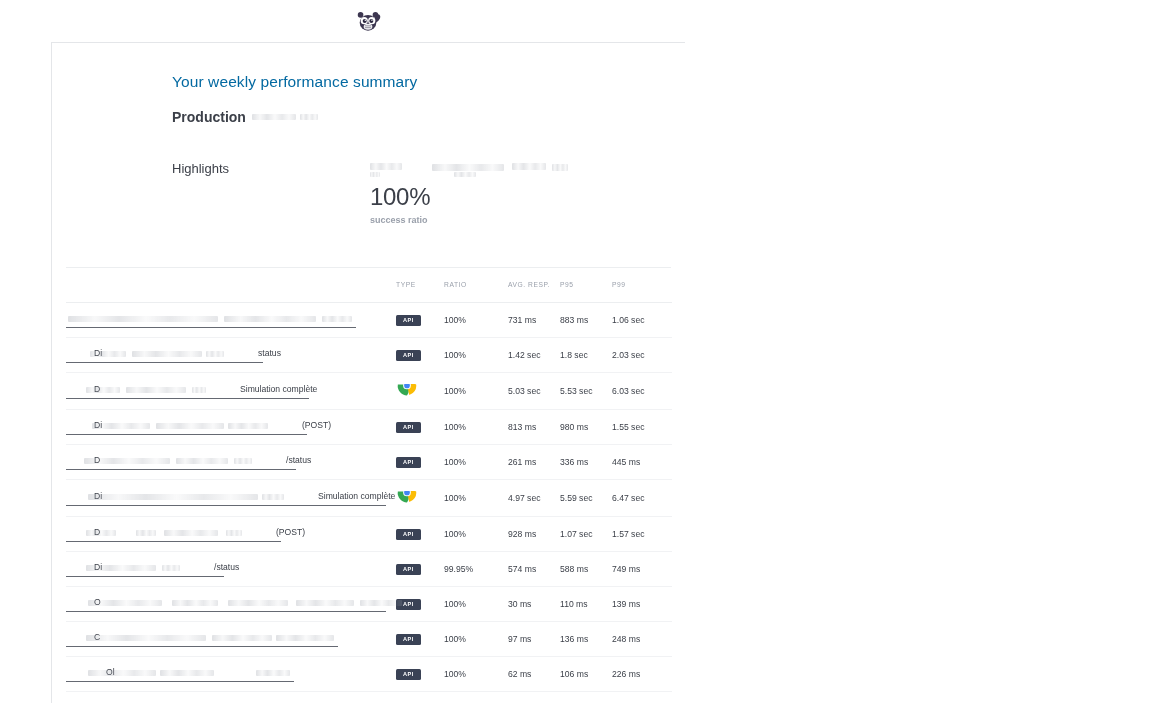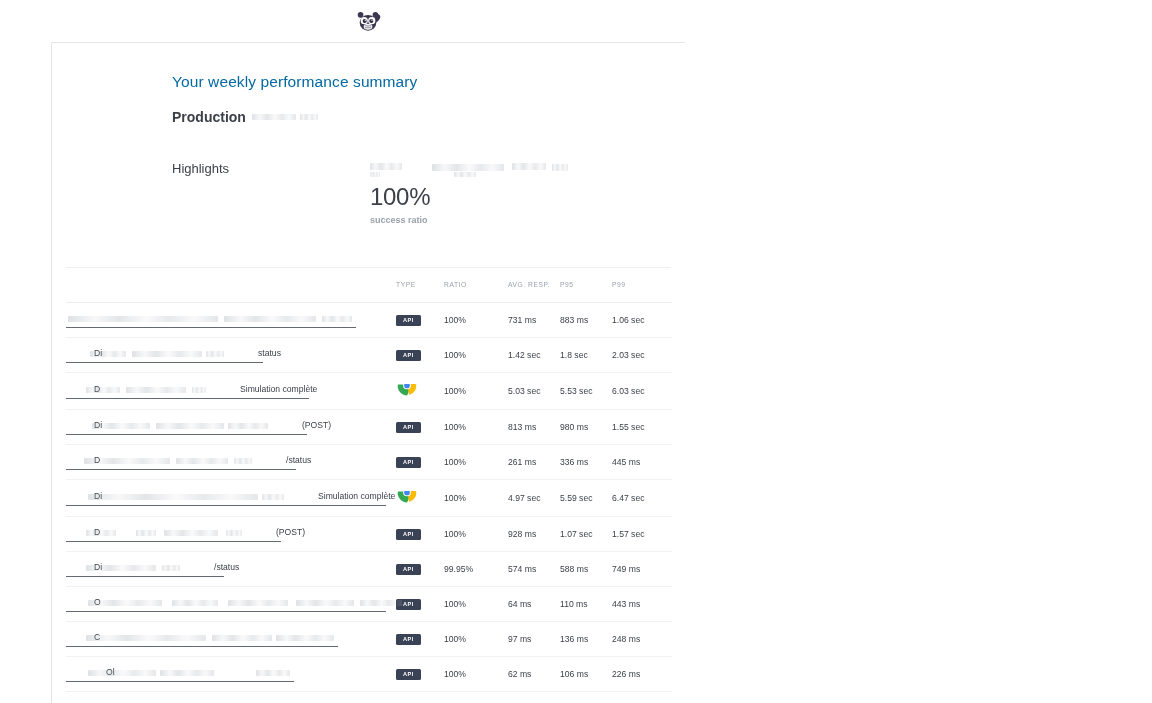--- a/index.html
+++ b/index.html
@@ -343,23 +343,23 @@
                   <span class="red" style="left: 22px; top: 2px; width: 74px; height: 6px;"></span>
                   <span class="red" style="left: 106px; top: 2px; width: 46px; height: 6px;"></span>
                   <span class="red" style="left: 162px; top: 2px; width: 60px; height: 6px;"></span>
                   <span class="red" style="left: 230px; top: 2px; width: 58px; height: 6px;"></span>
                   <span class="red" style="left: 294px; top: 2px; width: 42px; height: 6px;"></span>
                   <span class="name-underline" style="width: 320px;"></span>
                 </a>
               </td>
               <td><span class="badge-api">API</span></td>
               <td>100%</td>
-              <td>64 ms</td>
+              <td>30 ms</td>
               <td>110 ms</td>
-              <td>443 ms</td>
+              <td>139 ms</td>
             </tr>
             <tr>
               <td>
                 <a class="name-cell" href="#" style="display: block; text-decoration: none;">
                   <span class="frag" style="left: 0px;">C</span>
                   <span class="red" style="left: 20px; top: 2px; width: 120px; height: 6px;"></span>
                   <span class="red" style="left: 146px; top: 2px; width: 60px; height: 6px;"></span>
                   <span class="red" style="left: 210px; top: 2px; width: 58px; height: 6px;"></span>
                   <span class="name-underline" style="width: 272px;"></span>
                 </a>

